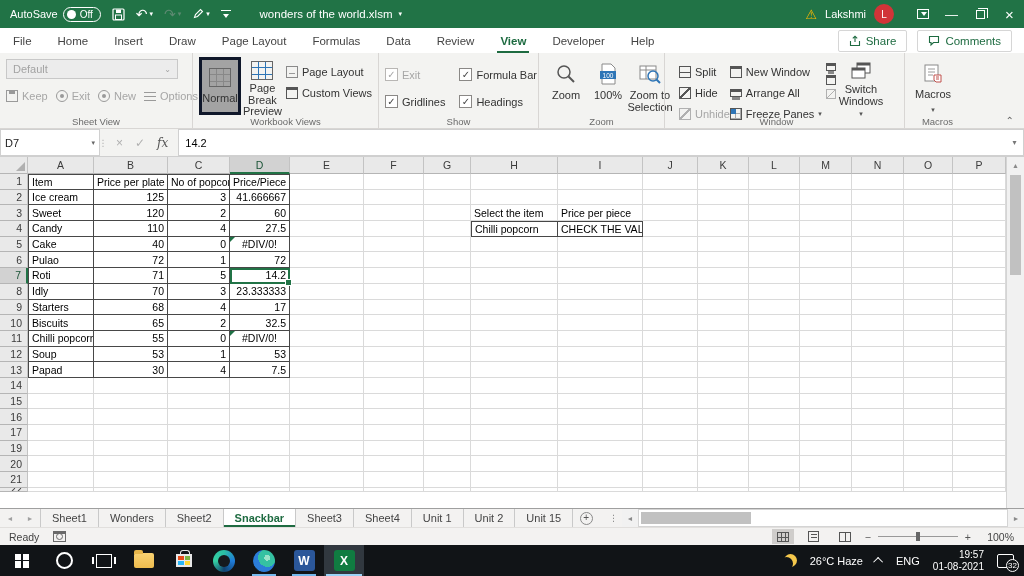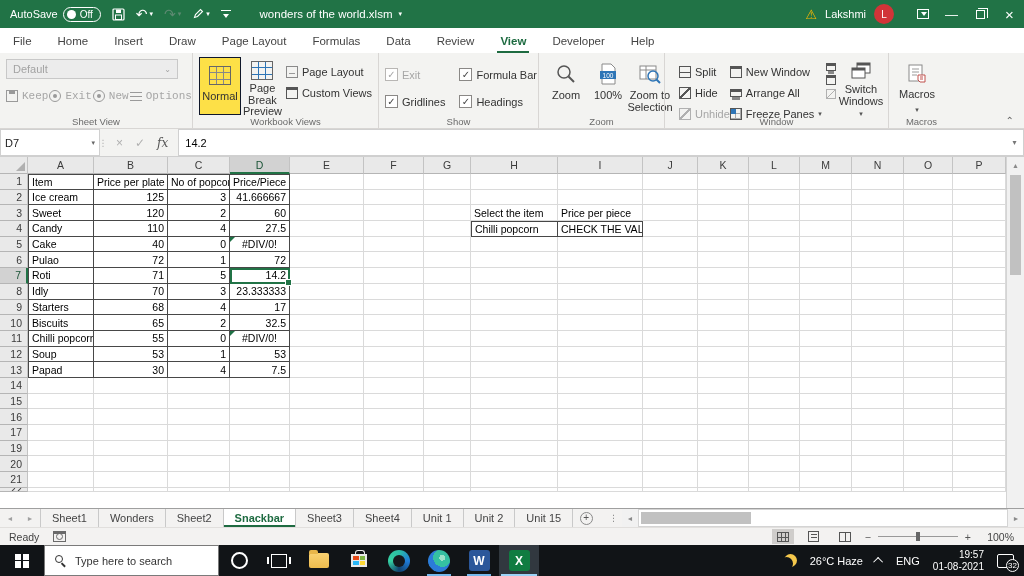--- a/index.html
+++ b/index.html
@@ -39,21 +39,21 @@
   .rtab.active::after { content:''; position:absolute; left:10px; right:10px; bottom:0; height:2.5px; background:#1e6b41; }
   .tr-right { margin-left:auto; display:flex; gap:10px; padding-right:12px; }
   .gbtn { display:flex; align-items:center; gap:5px; border:1px solid #d6d6d6; border-radius:2px; height:22px; padding:0 10px; color:#1e6b41; font-size:11.5px; background:#fff; }
 
   
   #ribbon { position:absolute; left:0; top:53px; width:1024px; height:76px; background:#f3f3f1; border-bottom:1px solid #d8d6d4; display:flex; }
   .rgroup { position:relative; height:100%; padding:4px 6px 14px 6px; display:flex; align-items:flex-start; }
   .rgroup + .rgroup { border-left:1px solid #d8d6d4; }
   .glabel { position:absolute; bottom:1px; left:0; right:0; text-align:center; font-size:9.5px; color:#6a6a6a; }
   .bb { display:flex; flex-direction:column; align-items:center; justify-content:flex-start; gap:3px; padding:4px 4px 0 4px; min-width:42px; height:58px; font-size:11px; color:#333; text-align:center; line-height:11.5px; }
-  .bb.sel { background:#fde047; border:1px solid #0f172a; }
+  .bb.sel { background:#a3a3a3; border:3px solid #0f172a; }
   .sb { display:flex; align-items:center; gap:4px; height:19px; font-size:11px; color:#333; white-space:nowrap; }
   .sb.dis, .dis { color:#a6a6a6 !important; }
   .cb { width:13px; height:13px; border:1px solid #8a8886; background:#fff; display:inline-flex; align-items:center; justify-content:center; font-size:10px; color:#444; flex:none; }
   .cb.gray { color:#a6a6a6; border-color:#b8b6b4; }
   .chk-grid { display:grid; grid-template-columns:auto auto; gap:8px 14px; padding-top:8px; }
   
   .mi { width:12px; height:12px; display:inline-block; position:relative; flex:none; }
   .mi-doc { border:1px solid #8a8a8a; background:#fff linear-gradient(#9a9a9a 0 0) no-repeat 2px 3px/6px 1px, #fff; }
   .mi-doc::after { content:''; position:absolute; left:2px; top:6px; width:6px; height:1px; background:#9a9a9a; }
   .mi-floppy { border:1px solid #9a9a9a; }
@@ -234,30 +234,45 @@
       <div class="rtab">Insert</div>
       <div class="rtab">Draw</div>
       <div class="rtab">Page Layout</div>
       <div class="rtab">Formulas</div>
       <div class="rtab">Data</div>
       <div class="rtab">Review</div>
       <div class="rtab active">View</div>
       <div class="rtab">Developer</div>
       <div class="rtab">Help</div>
     </div>
+  <div class="tr-right">
+    <span class="gbtn">
+      <svg width="12" height="12" viewBox="0 0 12 12">
+          <path d="M1.5 6v4.5h9V6" fill="none" stroke="#1e6b41" stroke-width="1.1"></path>
+          <path d="M6 7V1.5M3.8 3.4L6 1.2l2.2 2.2" fill="none" stroke="#1e6b41" stroke-width="1.1"></path>
+        </svg>
+      <span>Share</span>
+    </span>
+    <span class="gbtn">
+      <svg width="12" height="12" viewBox="0 0 12 12">
+          <path d="M1.5 1.5h9v6h-5L3 10V7.5H1.5z" fill="none" stroke="#1e6b41" stroke-width="1.1"></path>
+        </svg>
+      <span>Comments</span>
+    </span>
+  </div>
 </div>
 
 <div id="ribbon">
   <div class="rgroup" style="width:192px;">
     <div style="display:flex;flex-direction:column;gap:7px;width:100%;padding-top:2px;">
       <div style="width:172px;height:20px;background:#ececec;border:1px solid #c8c8c8;display:flex;align-items:center;padding:0 6px;color:#a3a3a3;">
         <span>Default</span>
         <span style="margin-left:auto;font-size:8px;">⌄</span>
       </div>
-      <div style="display:flex;gap:1px;font-family:Liberation Mono, monospace;">
+      <div style="display:flex;gap:8px;">
         <span class="sb dis">
             <span class="mi mi-floppy"></span>
             <span>Keep</span>
           </span>
         <span class="sb dis">
             <span class="mi mi-eye"></span>
             <span>Exit</span>
           </span>
         <span class="sb dis">
             <span class="mi mi-eye"></span>
@@ -397,21 +412,21 @@
             <rect x="7" y="2" width="13" height="2.5" fill="#555"></rect>
             <rect x="2" y="7" width="13" height="10" fill="#fff" stroke="#555"></rect>
             <rect x="2" y="7" width="13" height="2.5" fill="#555"></rect>
           </svg>
         </span>
       <span><span>Switch Windows</span> <span class="dd" style="color:#555;">▾</span></span>
     </div>
     <div class="glabel">Window</div>
   </div>
 
-  <div class="rgroup" style="width:66px;">
+  <div class="rgroup" style="width:66px;margin-left:16px;">
     <div class="bb">
       <span class="big-ic">
           <svg width="22" height="22" viewBox="0 0 22 22">
             <rect x="3" y="2" width="13" height="16" fill="#fff" stroke="#8a8a8a"></rect>
             <line x1="6" y1="6" x2="13" y2="6" stroke="#9a9a9a"></line>
             <line x1="6" y1="9" x2="13" y2="9" stroke="#9a9a9a"></line>
             <line x1="6" y1="12" x2="11" y2="12" stroke="#9a9a9a"></line>
             <path d="M12 12h7v7h-5l-2-2z" fill="#fff" stroke="#c0504d"></path>
             <path d="M14 14h3M14 16h3" stroke="#c0504d"></path>
           </svg>
@@ -920,24 +935,20 @@
 
 <div id="taskbar">
   <span class="tb-start">
       <span class="winlogo">
         <span></span>
         <span></span>
         <span></span>
         <span></span>
       </span>
     </span>
-  <div class="tb-search">
-    <span class="mag" style="color:#333;"></span>
-    <span>Type here to search</span>
-  </div>
   <span class="tb-ico">
       <span class="cortana"></span>
     </span>
   <span class="tb-ico">
       <span class="taskview"></span>
     </span>
   <span class="tb-ico">
       <span class="folder"></span>
     </span>
   <span class="tb-ico">

